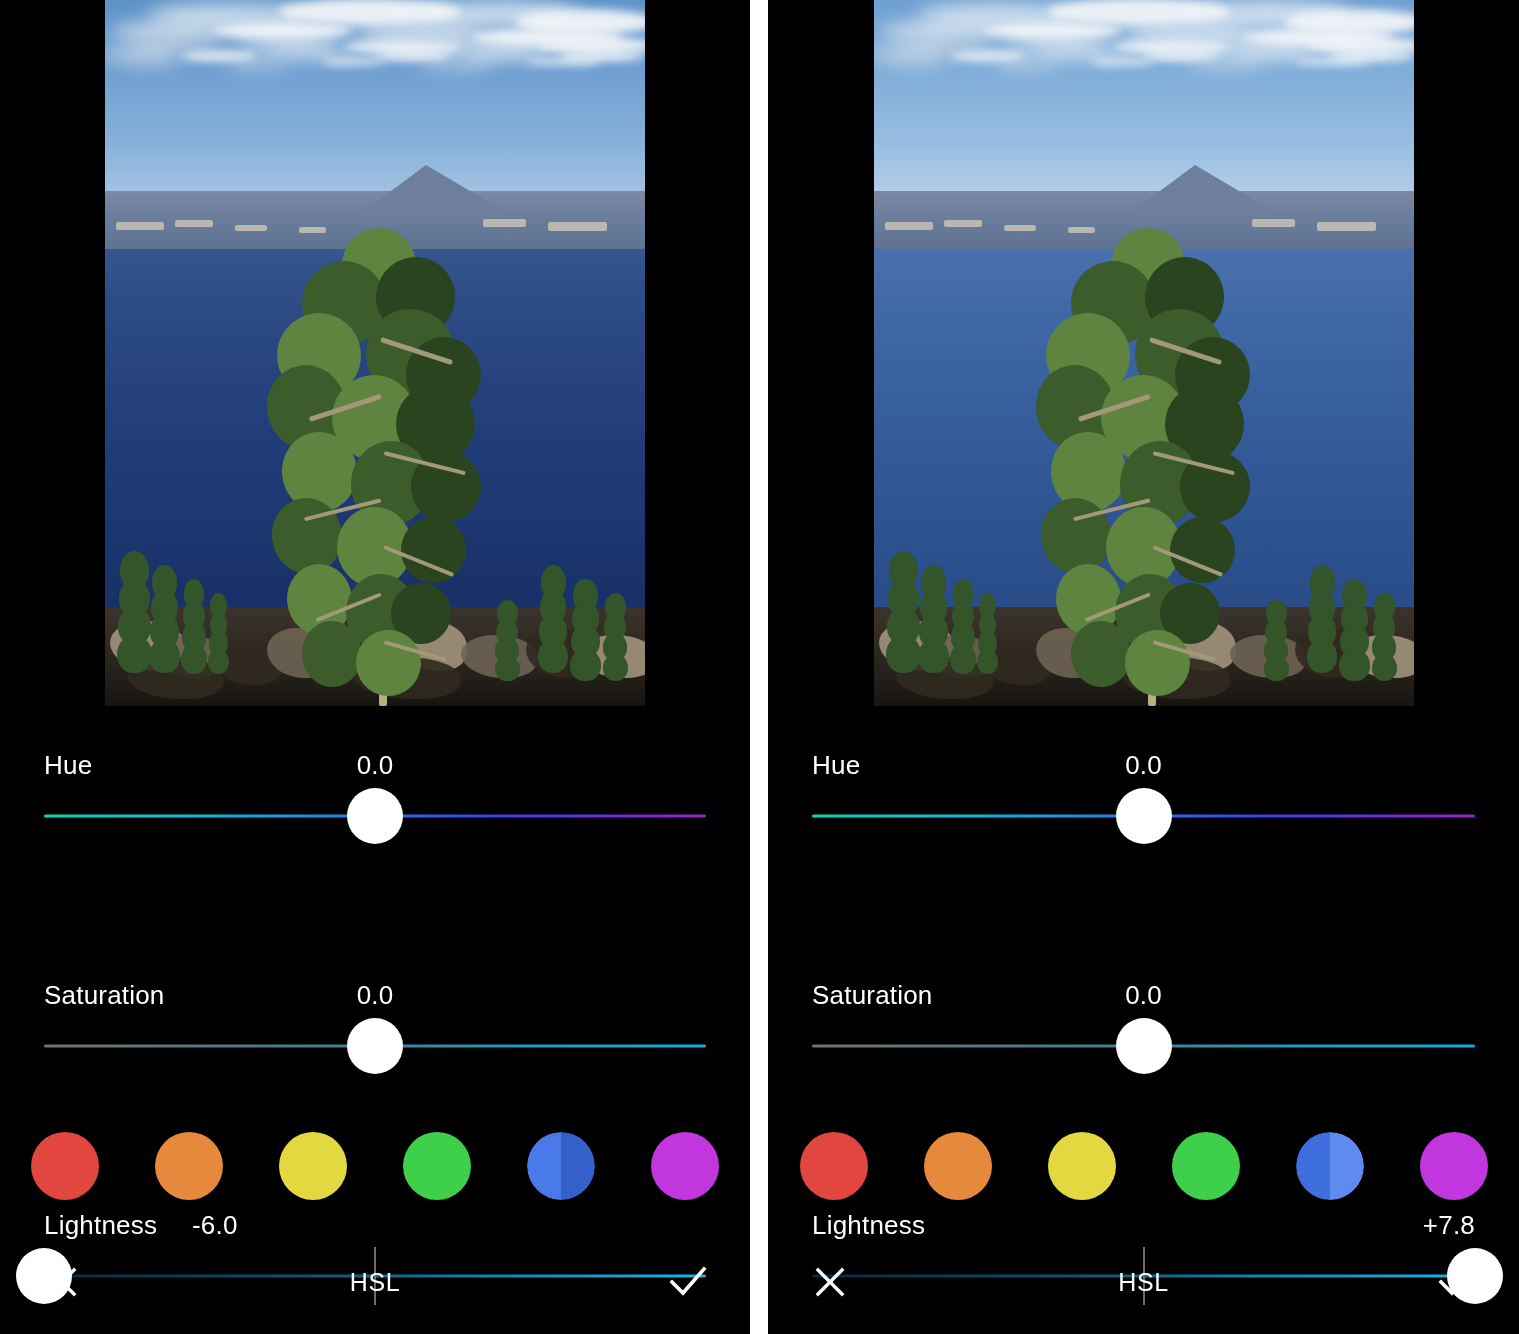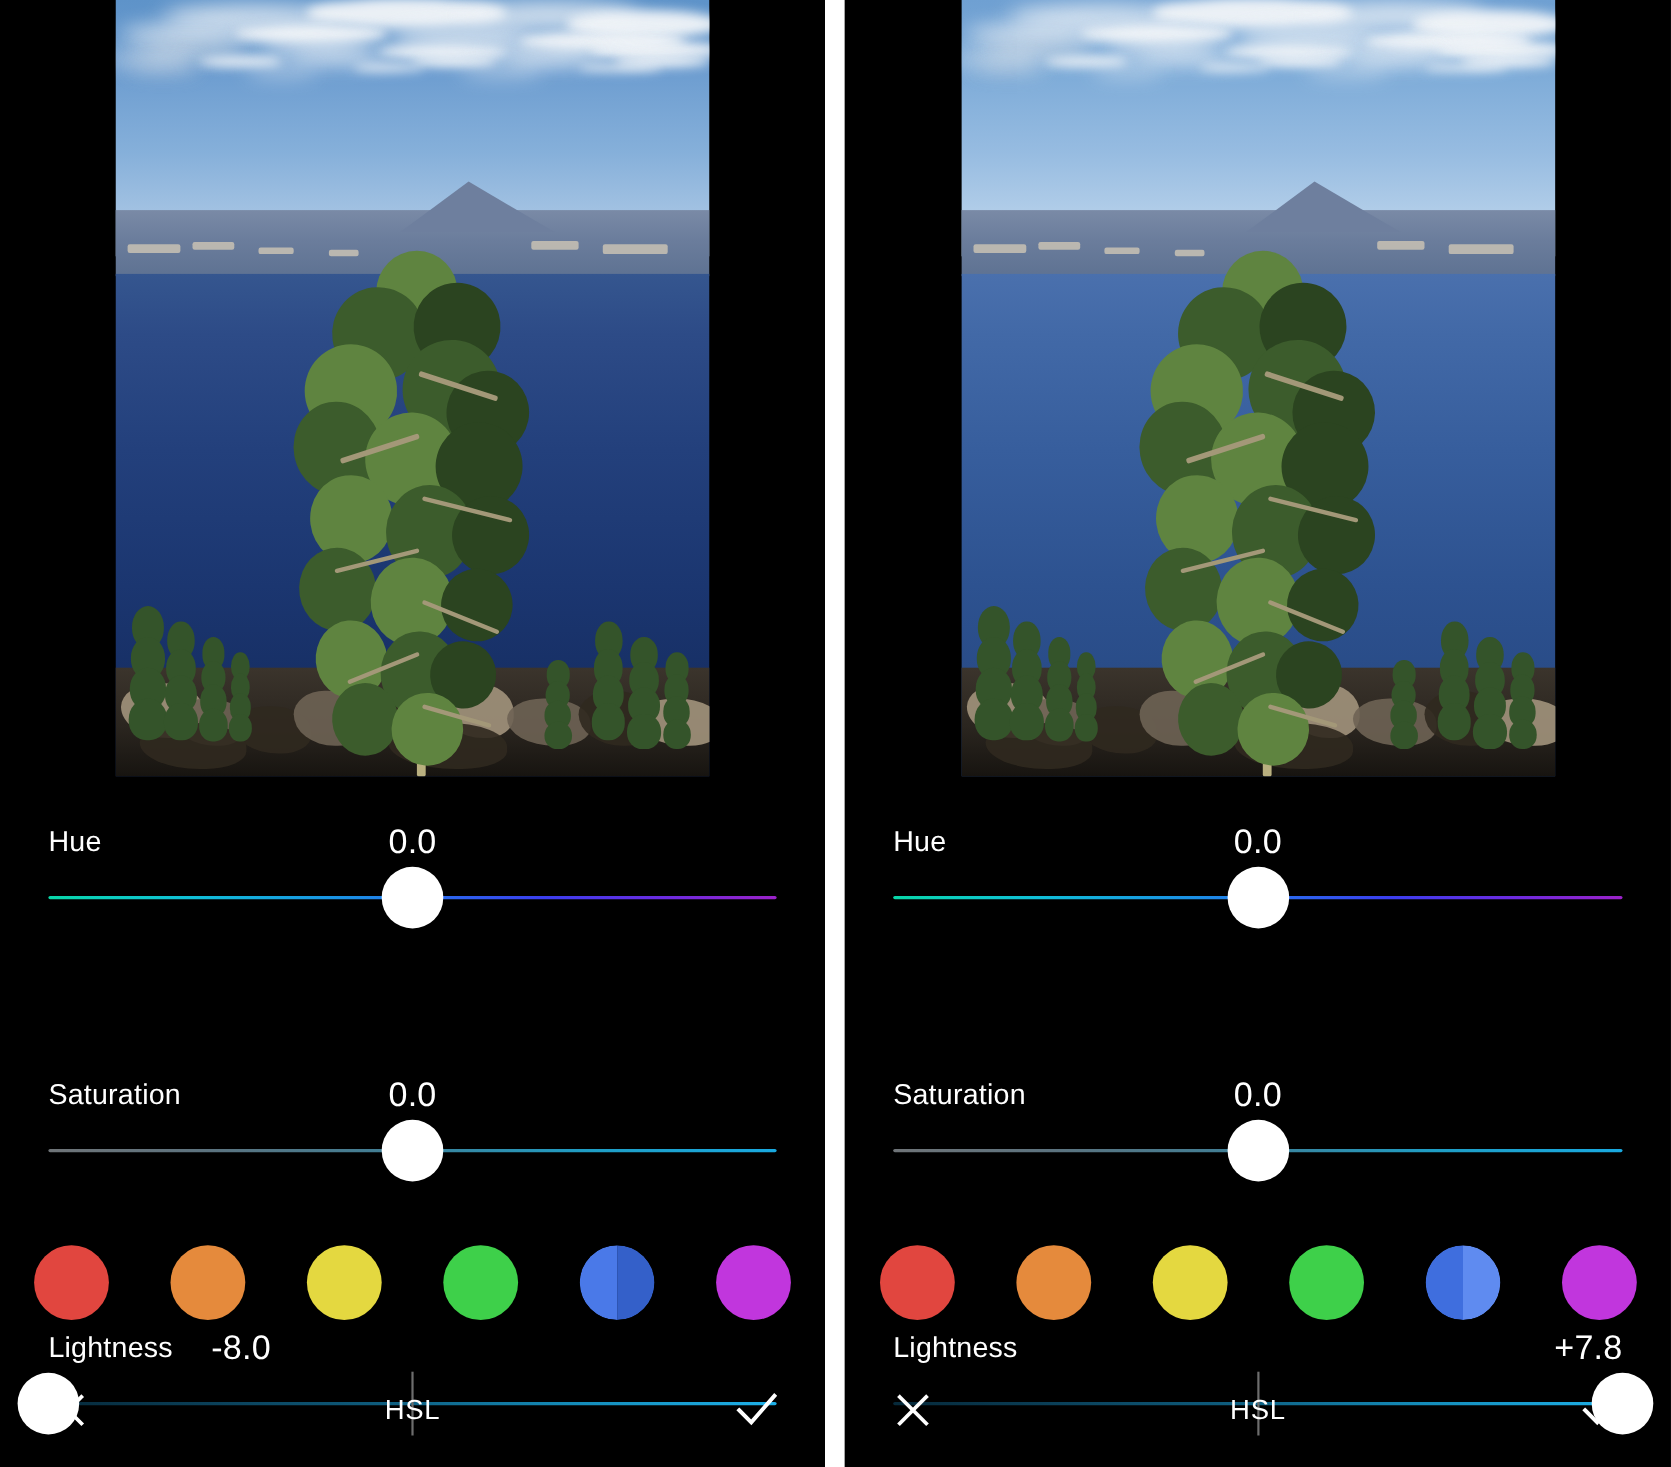--- a/index.html
+++ b/index.html
@@ -2,21 +2,21 @@
 <html><head>
 <meta charset="utf-8">
 <style>
   * { box-sizing: border-box; margin: 0; padding: 0; }
   html, body {
     width: 1519px; height: 1334px;
     background: #ffffff;
     font-family: "Liberation Sans", sans-serif;
     overflow: hidden;
   }
-  .stage { position: relative; width: 1519px; height: 1334px; background:#000000; display:flex; }
+  .stage { position: relative; width: 1519px; height: 1334px; background:#7f1d1d; display:flex; }
 
   .panel {
     position: relative;
     background: #000000;
     height: 1334px;
     overflow: hidden;
   }
   .panel.left  { width: 750px; }
   .divider     { width: 18px; background:#ffffff; height:1334px; }
   .panel.right { width: 751px; }
@@ -90,21 +90,21 @@
     position:relative; height:40px;
     display:flex; align-items:center;
   }
   .s-label {
     position:absolute;
     color:#ffffff; font-size:26px; letter-spacing:.2px;
     white-space:nowrap;
   }
   .s-value {
     position:absolute;
-    color:#ffffff; font-size:31px; letter-spacing:.2px;
+    color:#ffffff; font-size:26px; letter-spacing:.2px;
     white-space:nowrap;
   }
 
   .track-row { position:relative; height:62px; }
   .track {
     position:absolute; top:50%; transform:translateY(-50%);
     height:3px; border-radius:2px;
   }
   .track.hue {
     background: linear-gradient(to right,
@@ -312,21 +312,21 @@
           <span class="s-value" style="left: 50%; transform: translateX(-50%);">0.0</span>
         </div>
         <div class="track-row">
           <div class="track sat" style="left: 44px; right: 44px;"></div>
           <div class="knob" style="left: 375px;"></div>
         </div>
       </div>
       <div class="slider-block controls" style="top: 1001px;">
         <div class="slider-head">
           <span class="s-label" style="left: 44px;">Lightness</span>
-          <span class="s-value" style="left: 192px;">-8.0</span>
+          <span class="s-value" style="left: 192px;">-6.0</span>
         </div>
         <div class="track-row">
           <div class="track light" style="left: 44px; right: 44px;"></div>
           <div class="center-tick" style="left: 50%;"></div>
           <div class="knob" style="left: 44px;"></div>
         </div>
       </div>
       <div class="swatch-row" style="left: 31px; top: 1132px; gap: 56px;">
         <div class="swatch" style="width: 68px; height: 68px; background: rgb(225, 70, 63);"></div>
         <div class="swatch" style="width: 68px; height: 68px; background: rgb(229, 138, 60);"></div>

